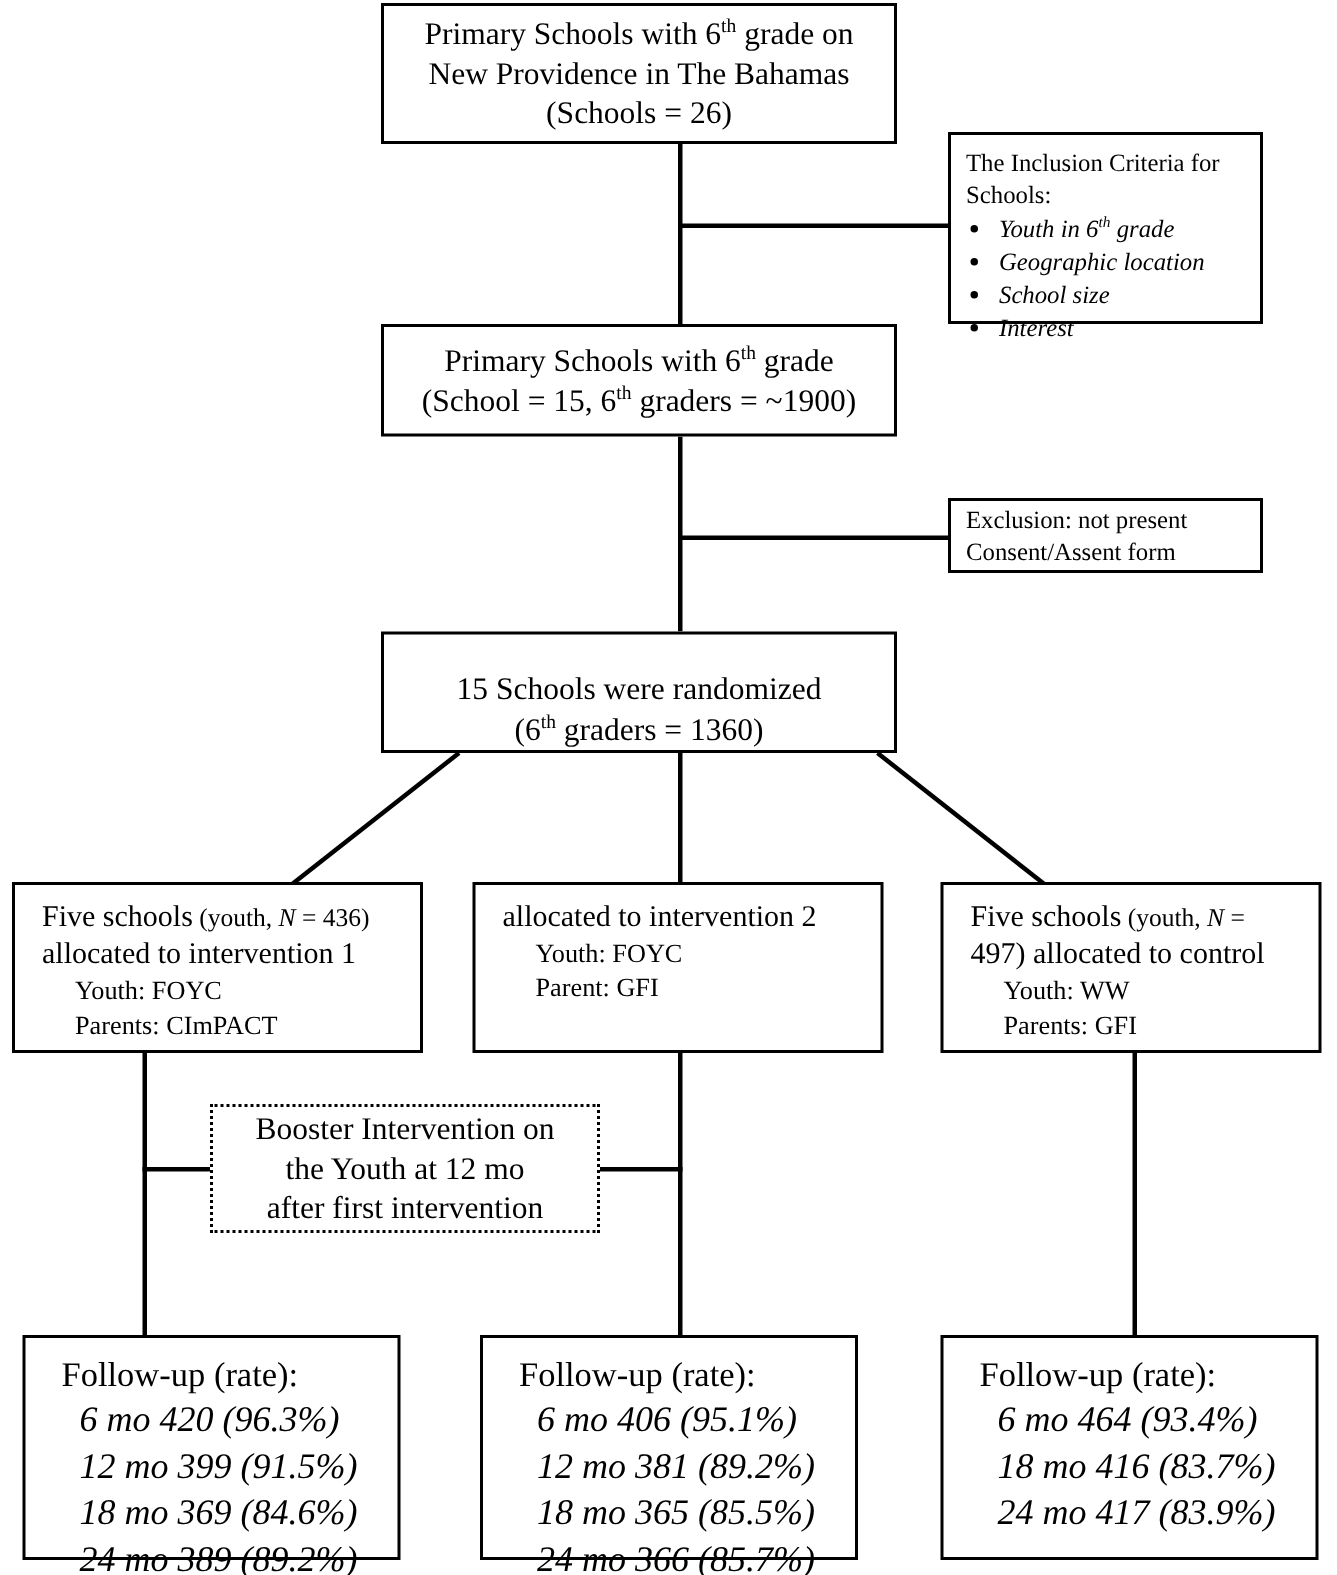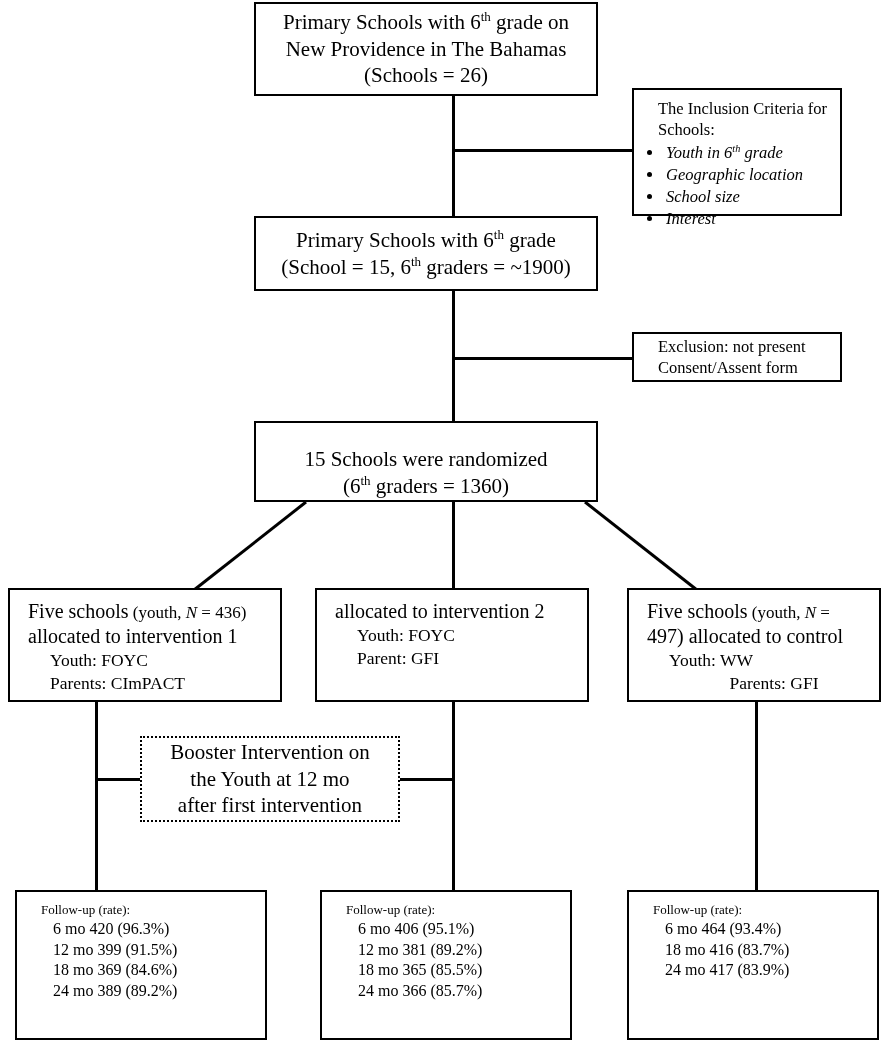--- a/index.html
+++ b/index.html
@@ -43,41 +43,41 @@
   .diag {
     position: absolute;
     z-index: 1;
     overflow: visible;
   }
   .t-main { font-size: 21px; line-height: 1.28; }
   .t-side { font-size: 16.5px; line-height: 1.3; }
   .t-alloc { font-size: 20px; line-height: 1.26; }
   .t-sub { font-size: 17.5px; line-height: 1.3; }
   .t-small { font-size: 17px; }
-  .t-fu-head { font-size: 13px; line-height: 1.3; }
-  .t-fu-row { font-size: 16px; line-height: 1.3; }
+  .t-fu-head { font-size: 23px; line-height: 1.3; }
+  .t-fu-row { font-size: 24px; line-height: 1.3; font-style: italic; }
   sup {
     font-size: 0.62em;
     vertical-align: super;
     line-height: 0;
   }
   .ital { font-style: italic; }
   ul.crit {
     margin: 1px 4px 0 0;
     padding-left: 30px;
     list-style-type: disc;
     font-family: Liberation Serif, serif;
   }
   ul.crit li {
     font-style: italic;
     font-size: 16.5px;
     line-height: 1.33;
     padding-left: 2px;
   }
-  .pad-l { padding-left: 24px; }
+  .pad-l { padding-left: 10px; }
   .pad-l2 { padding-left: 18px; font-family: Liberation Serif, serif; }
   .inner-pad { padding: 0 10px; }
   .indent-rows { padding-left: 36px; }
   .fu-head-pad { padding-left: 24px; }
 </style>
 </head>
 <body>
 
 <div id="canvas">
 
@@ -157,21 +157,21 @@
     <div class="t-sub" style="padding-left:40px;">Youth: FOYC</div>
     <div class="t-sub" style="padding-left:40px;">Parent: GFI</div>
   </div>
 
   <div class="box lft t-alloc" style="left:627px; top:588px; width:254px; height:114px; justify-content:flex-start; padding-top:9px;">
     <div class="pad-l2">
       <span>Five schools</span><span class="t-small"><span> (youth, </span><span class="ital">N</span><span> =</span></span>
     </div>
     <div class="pad-l2">497) allocated to control</div>
     <div class="t-sub" style="padding-left:40px;">Youth: WW</div>
-    <div class="t-sub" style="padding-left:40px;text-align:center;">Parents: GFI</div>
+    <div class="t-sub" style="padding-left:40px;">Parents: GFI</div>
   </div>
 
   <div class="box dotted ctr t-main" style="left:140px; top:736px; width:260px; height:86px;">
     <div>Booster Intervention on</div>
     <div>the Youth at 12 mo</div>
     <div>after first intervention</div>
   </div>
 
   <div class="box lft" style="left:15px; top:890px; width:252px; height:150px; justify-content:flex-start; padding-top:10px;">
     <div class="t-fu-head fu-head-pad">Follow-up (rate):</div>

